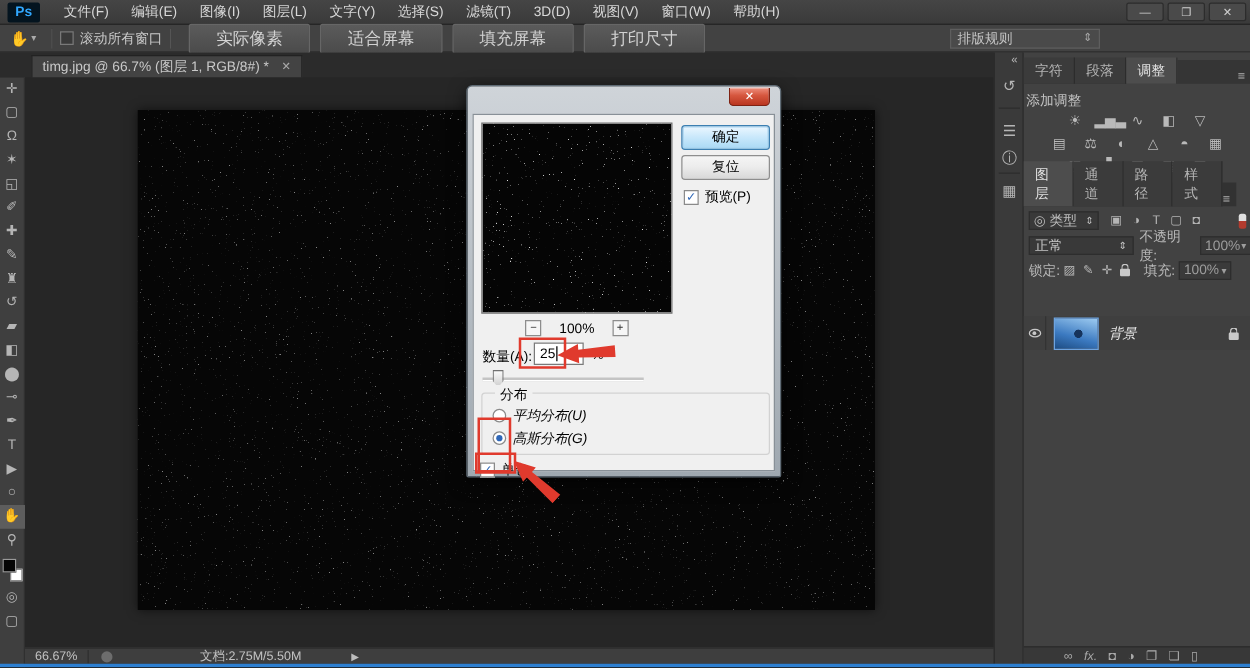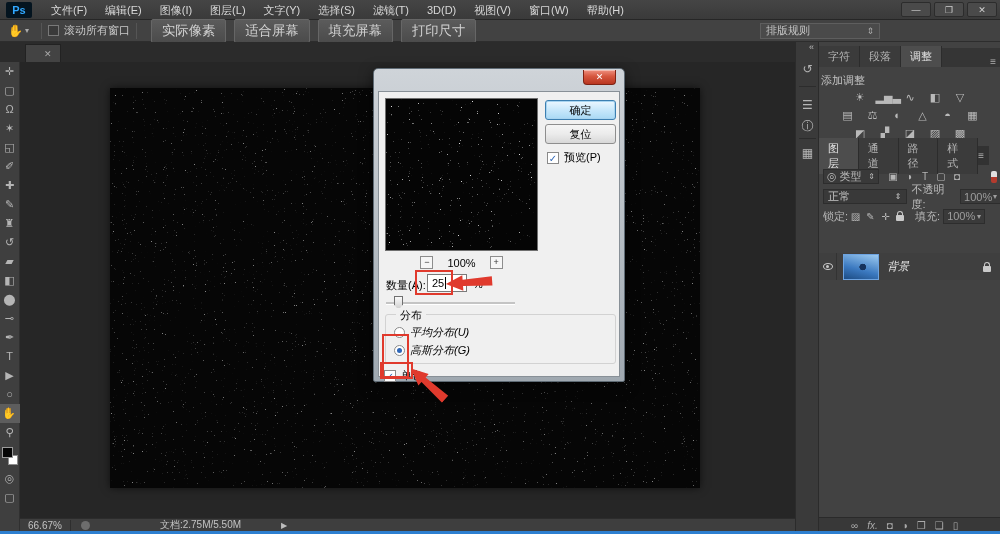--- a/index.html
+++ b/index.html
@@ -23,21 +23,21 @@
     line-height:14px; font-size:9px; color:#cfcfcf; background:#4a4a4a;
     border:1px solid #2c2c2c; border-radius:2px; }
   
   .optionsbar { position:absolute; left:0; top:20px; width:1000px; height:22px;
     background:#424242; border-bottom:1px solid #2d2d2d; display:flex;
     align-items:center; color:#c9c9c9; }
   .opt-tool { margin-left:8px; font-size:12px; color:#cfcfcf; }
   .opt-caret { font-size:8px; margin:0 6px 0 2px; color:#aaa; }
   .opt-sep { width:1px; height:16px; background:#2e2e2e; border-right:1px solid #555; margin:0 6px; }
   .opt-check { width:11px; height:11px; border:1px solid #797979; background:#3a3a3a; margin-right:5px; }
-  .opt-btn { margin-left:8px; padding:2px 10px; background:linear-gradient(#5b5b5b,#4b4b4b);
+  .opt-btn { margin-left:8px; padding:2px 21px; background:linear-gradient(#5b5b5b,#4b4b4b);
     border:1px solid #666; border-radius:2px; color:#d2d2d2;text-align:center; }
   .opt-dd { margin-left:auto; margin-right:120px; width:120px; height:16px;
     border:1px solid #5e5e5e; background:#4a4a4a; display:flex; align-items:center;
     padding:0 5px; color:#c5c5c5;justify-content:center; }
   .opt-dd .dd-caret { margin-left:auto; font-size:9px; color:#aaa; }
   
   .tabbar { position:absolute; left:0; top:42px; width:795px; height:20px; background:#2b2b2b; }
   .doc-tab { position:absolute; left:25px; top:2px; height:18px; background:#434343;
     border:1px solid #222; border-bottom:none; color:#c9c9c9; display:flex;
     align-items:center; padding:0 8px; font-size:11px; }
@@ -80,21 +80,21 @@
   .rp-tabs { position:absolute; left:0; top:6px; width:182px; height:19px;
     background:#353535; display:flex; align-items:flex-end; }
   .rp-tab { padding:3px 9px; color:#b4b4b4; background:#3b3b3b; border-right:1px solid #2c2c2c; }
   .rp-tab.active { background:#4d4d4d; color:#e2e2e2; }
   .rp-menu { margin-left:auto; margin-right:5px; color:#b0b0b0; font-size:10px; }
   .rp-adj-title { position:absolute; left:2px; top:31px; color:#c2c2c2; }
   .adj-row { position:absolute; width:182px; display:flex; justify-content:center; gap:6px; }
   .adj-icon { width:19px; height:15px; line-height:15px; text-align:center;
     font-size:11px; color:#b9b9b9; }
   .rp-layertabs { position:absolute; left:0; top:104px; width:170px; height:19px;
-    background:#323232; display:flex; align-items:center; }
+    background:#323232; display:flex; align-items:flex-end; }
   .rp-filter { position:absolute; left:0; top:126px; width:182px; height:17px;
     display:flex; align-items:center; }
   .filter-box { display:flex; align-items:center; width:56px; height:15px;
     margin-left:4px; background:#393939; border:1px solid #2d2d2d; padding:0 3px; color:#bdbdbd; }
   .filter-box .fb-caret { margin-left:auto; font-size:8px; }
   .filter-ic { width:16px; text-align:center; color:#b5b5b5; font-size:10px; }
   .filter-toggle { margin-left:auto; margin-right:4px; width:6px; height:12px;
     border-radius:2px; background:linear-gradient(#e0e0e0 50%,#b33b2e 50%); }
   .rp-blend { position:absolute; left:0; top:146px; width:182px; height:17px;
     display:flex; align-items:center; color:#b9b9b9; }
@@ -227,20 +227,21 @@
     <button class="opt-btn">填充屏幕</button>
     <button class="opt-btn">打印尺寸</button>
     <div class="opt-dd">
       <span>排版规则</span>
       <span class="dd-caret">⇕</span>
     </div>
   </div>
 
   <div class="tabbar">
     <div class="doc-tab">
+      <span>timg.jpg @ 66.7% (图层 1, RGB/8#) *</span>
       <span class="tab-close">✕</span>
     </div>
   </div>
 
   <div class="toolbar">
     <div class="tool">✛</div>
     <div class="tool">▢</div>
     <div class="tool">Ω</div>
     <div class="tool">✶</div>
     <div class="tool">◱</div>

